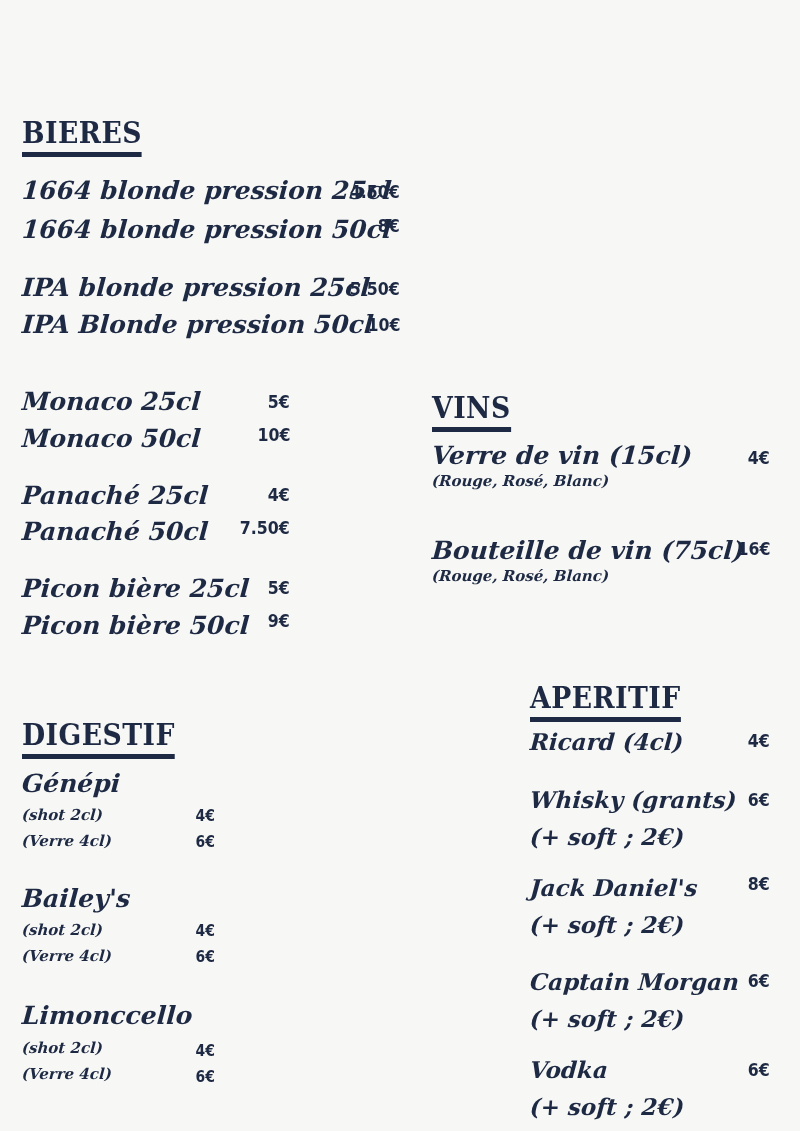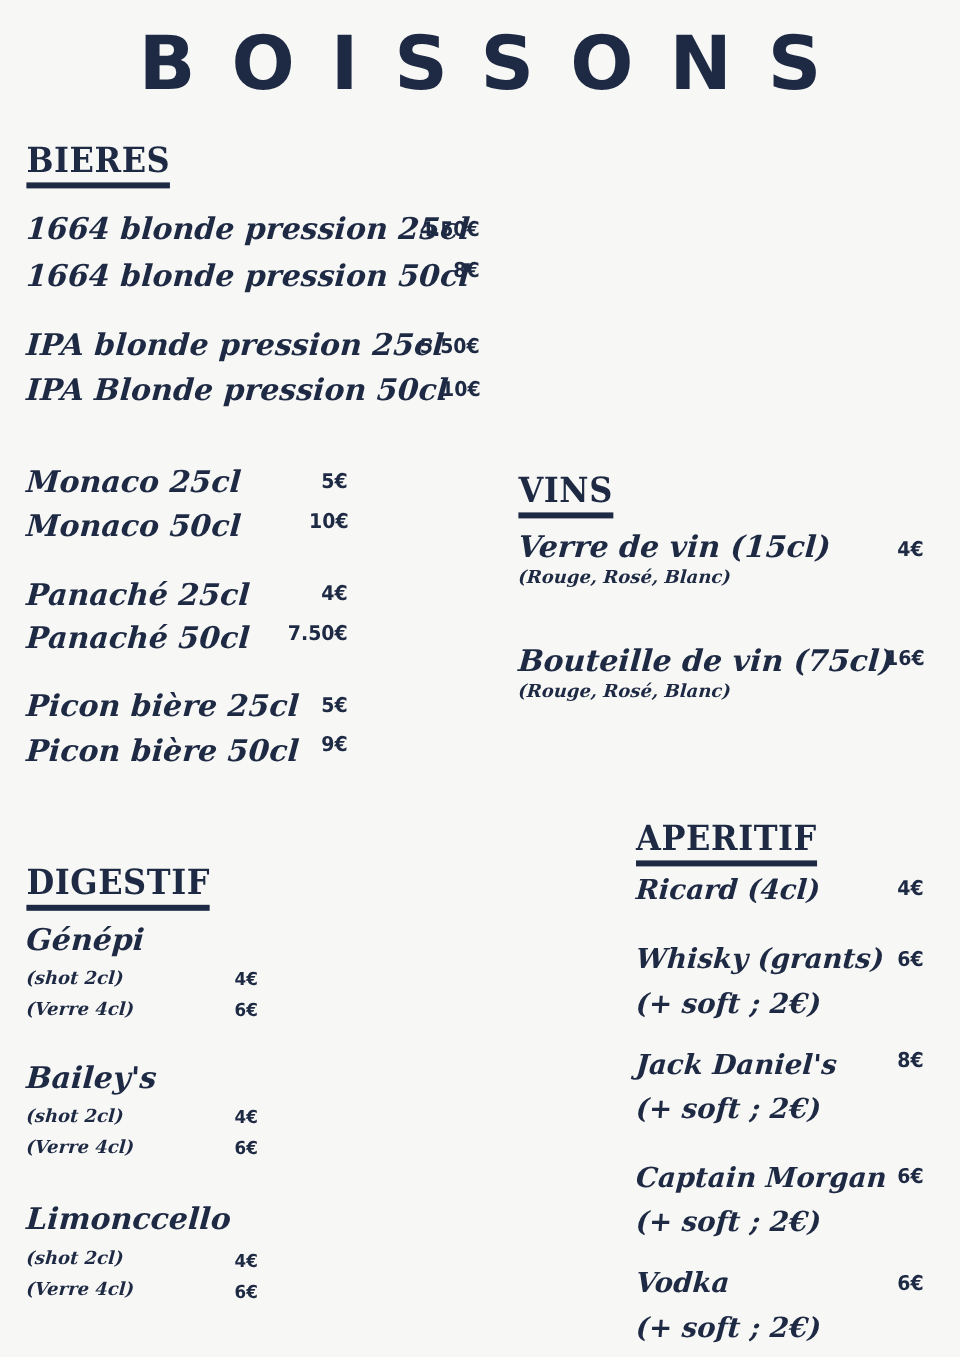--- a/index.html
+++ b/index.html
@@ -82,21 +82,20 @@
   }
   .n-lg { font-size: 25px; line-height: 32px; }
   .n-md { font-size: 23px; line-height: 30px; }
   .n-xs { font-size: 15px; line-height: 20px; }
 </style>
 </head>
 <body>
 
 <div class="page">
 
-  <div class="menu-title">BOISSONS</div>
 
   <div class="section-head" style="left:22px; top:118px;">BIERES</div>
 
   <div class="name-abs n-lg" style="left:22px; top:175px;">1664 blonde pression 25cl</div>
   <div class="price" style="right:400px; top:182px;">4.50€</div>
 
   <div class="name-abs n-lg" style="left:22px; top:214px;">1664 blonde pression 50cl</div>
   <div class="price" style="right:400px; top:216px;">8€</div>
 
   <div class="name-abs n-lg" style="left:22px; top:272px;">IPA blonde pression 25cl</div>

